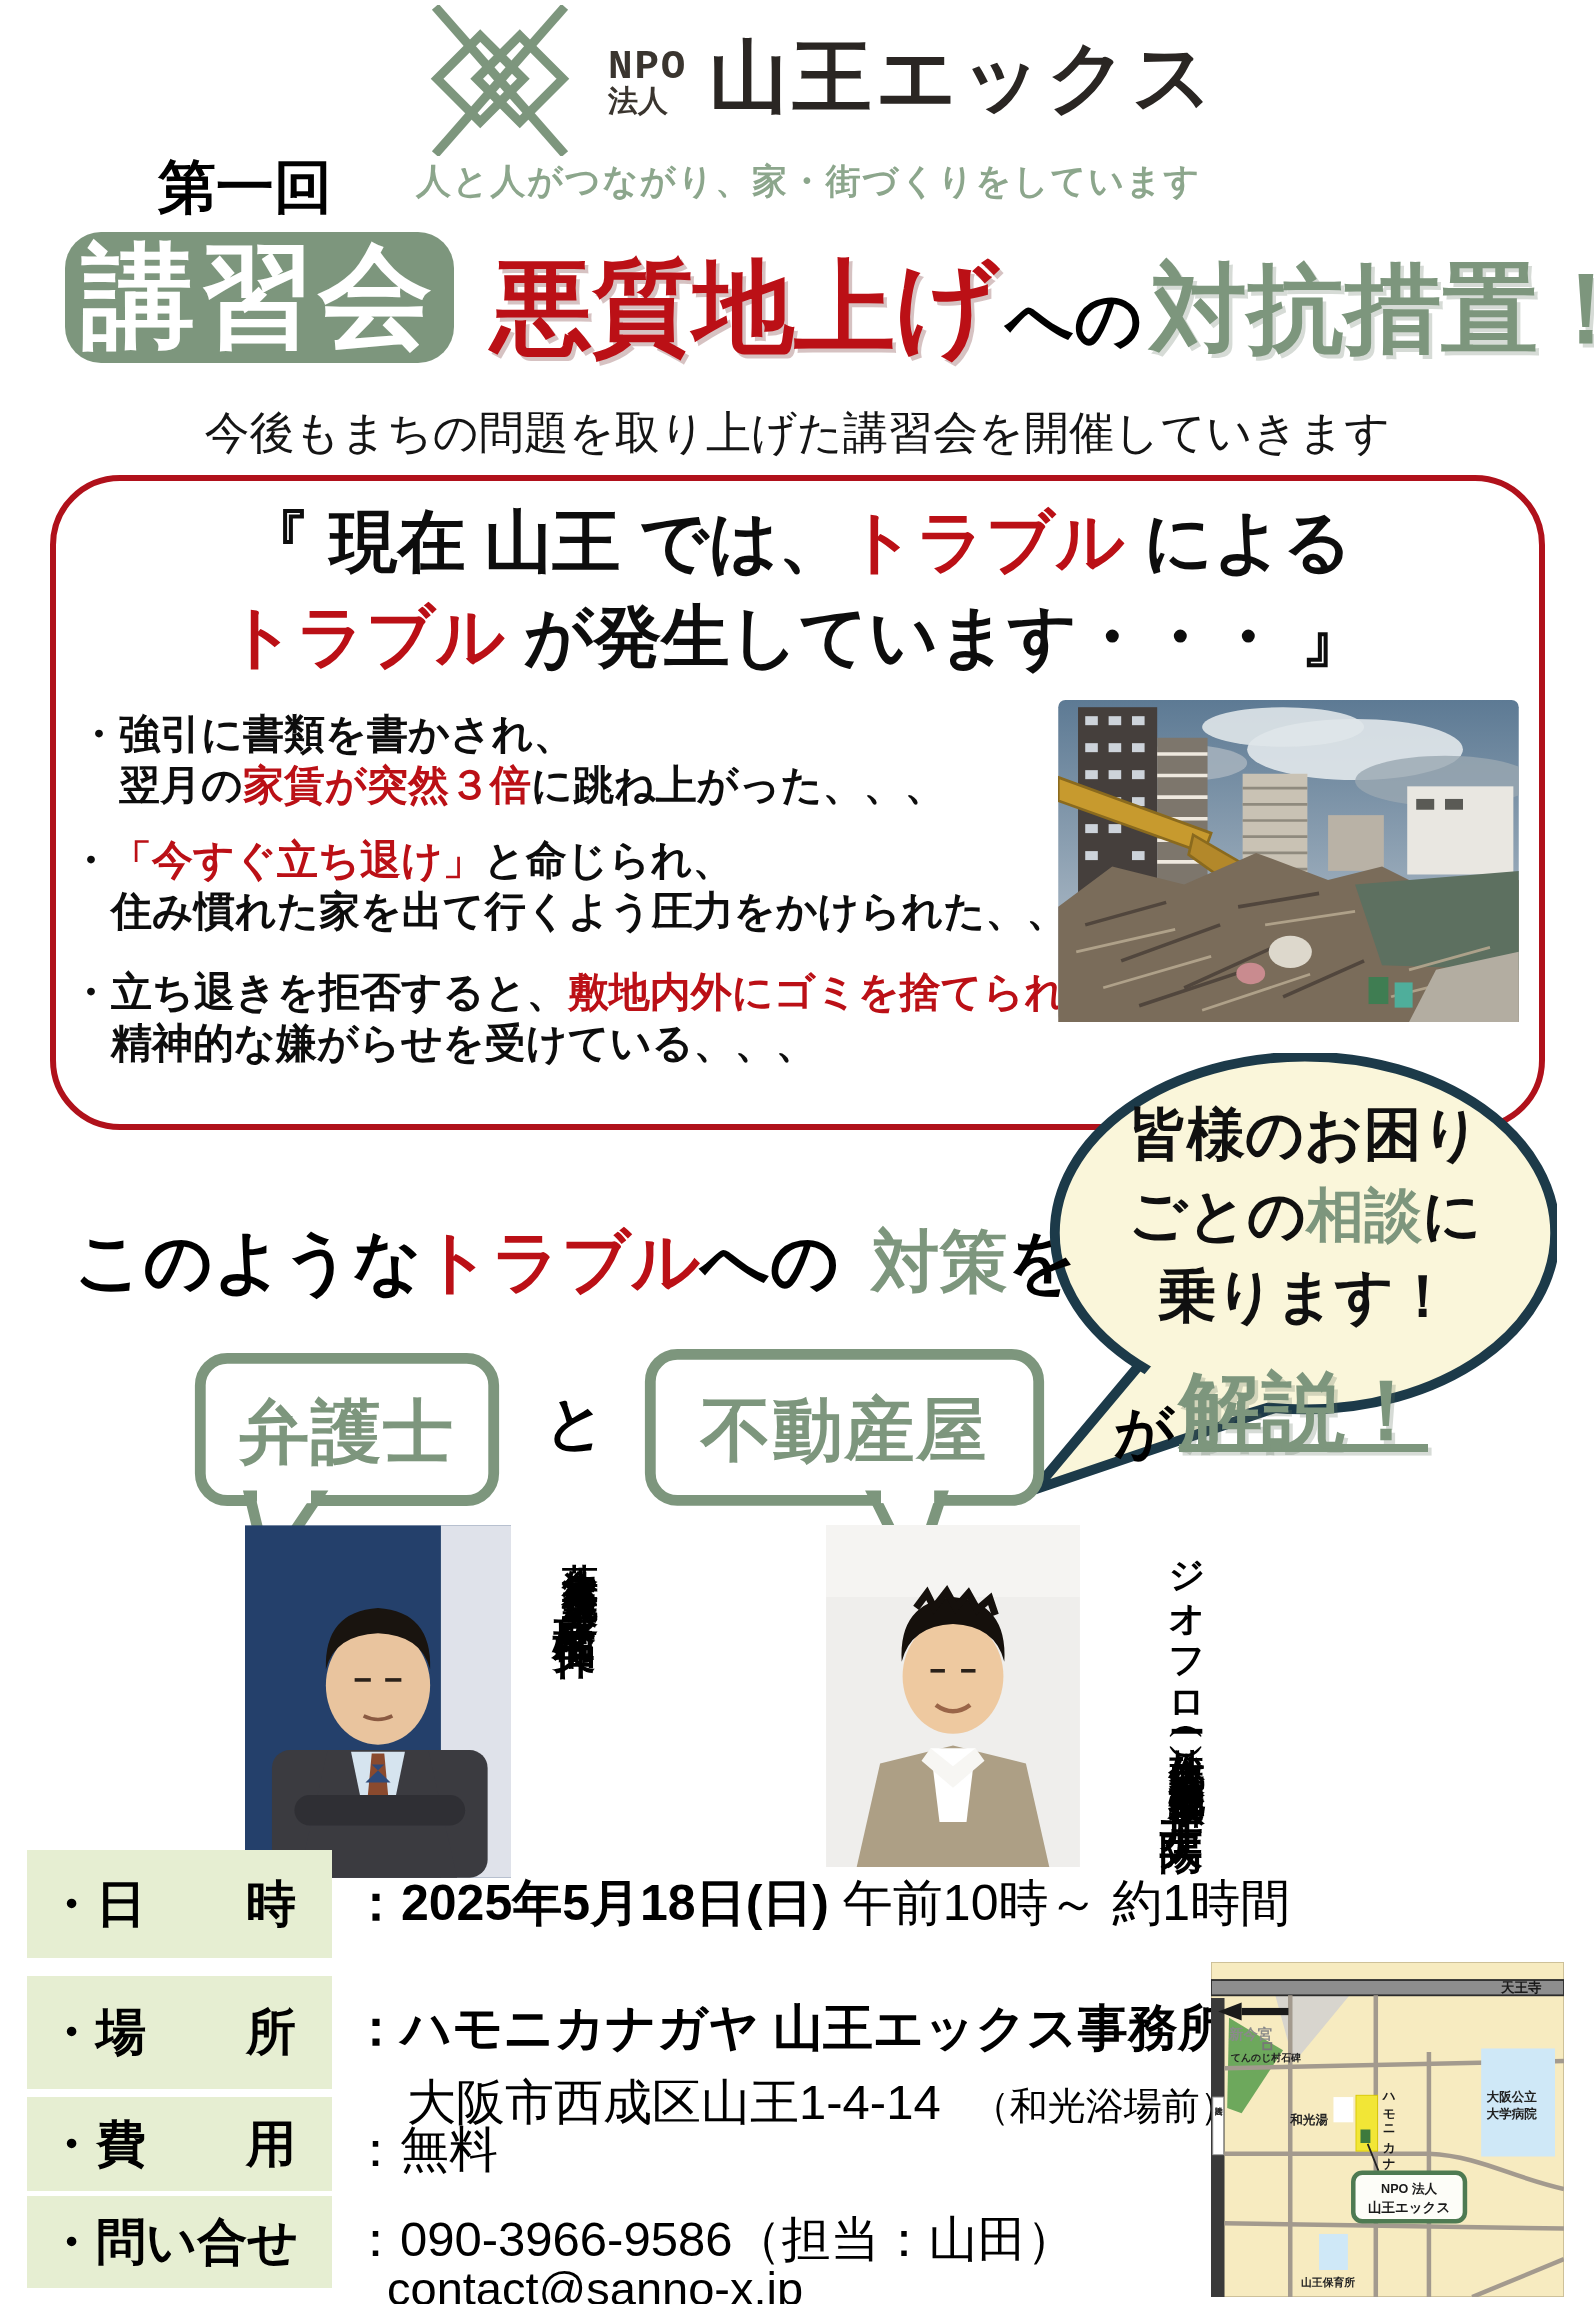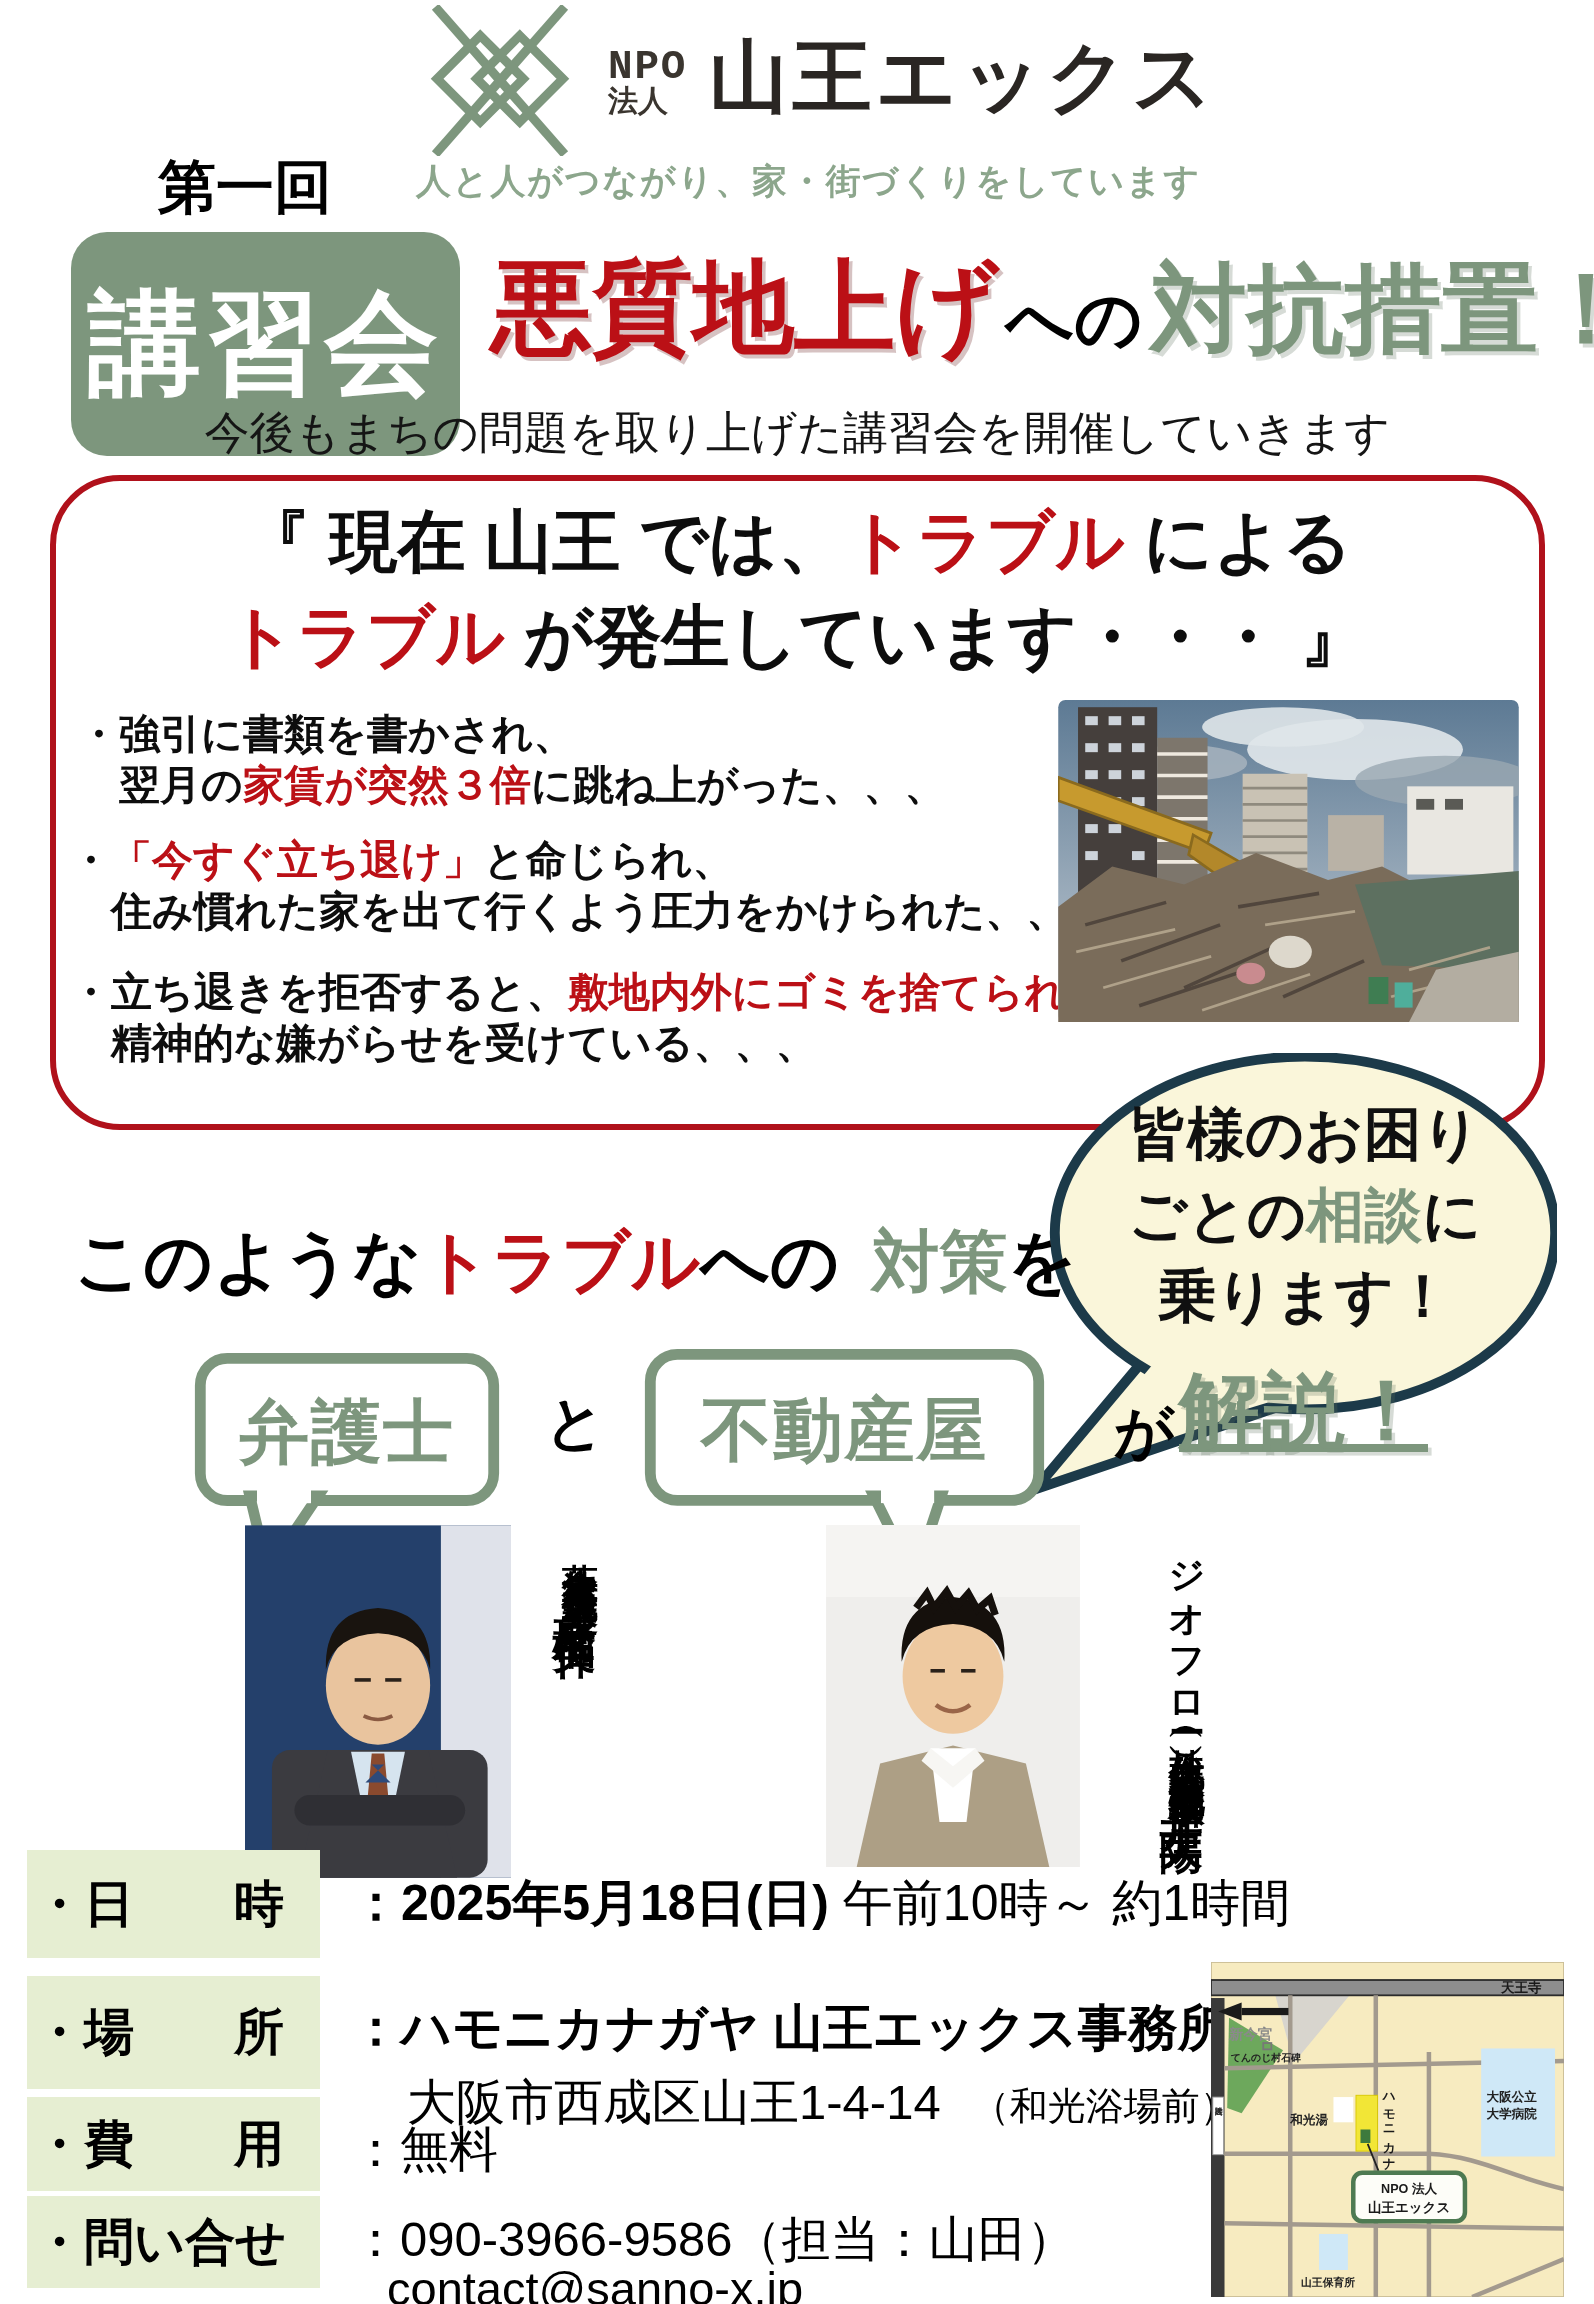--- a/index.html
+++ b/index.html
@@ -36,21 +36,21 @@
   
   .bubble-label{position:absolute;width:100%;text-align:center;font-size:70px;font-weight:800;color:#7d967d;letter-spacing:1.8px;}
   .conj{font-size:59px;font-weight:800;color:#000;}
   .explain{font-size:83px;font-weight:800;color:#7d967d;text-shadow:3.6px 3.6px 0 rgba(90,110,90,.25);text-decoration:underline;}
   
   .vnames{writing-mode:vertical-rl;text-orientation:upright;display:flex;}
   .vnames span{display:block;margin:0 8px;font-weight:700;color:#000;}
   .vnames .vtitle{font-size:36px;letter-spacing:3.6px;}
   .vnames .vname{font-size:43px;letter-spacing:9px;}
   
-  .ilabel{background:#e6eed2;display:flex;align-items:center;padding-left:7px;
+  .ilabel{background:#e6eed2;display:flex;align-items:center;padding-left:19px;
           font-size:50px;font-weight:800;color:#000;}
   .ival{font-size:50px;color:#000;}
   .ival .strong{font-weight:800;}
   .ival .light{font-weight:500;}
   .ival .note{font-size:38px;font-weight:500;}
   .email{font-size:47px;font-weight:500;color:#000;}
   svg text{font-family:"Liberation Sans",sans-serif;}
 </style>
 </head>
 <body>
@@ -66,21 +66,21 @@
     </g>
   </svg>
   <div class="abs logo-npo" style="left:608px;top:47px">
     <div class="npo">NPO</div>
     <div class="houjin">法人</div>
   </div>
   <div class="abs logo-name nowrap" style="left:709px;top:25px">山王エックス</div>
   <div class="abs tagline nowrap" style="left:416px;top:158px">人と人がつながり、家・街づくりをしています</div>
 
   <div class="abs edition" style="left:158px;top:149px">第一回</div>
-  <div class="abs badge" style="left:71px;top:232px;width:389px;height:224px">
+  <div class="abs badge" style="left:65px;top:232px;width:389px;height:131px">
     <span>講習会</span>
   </div>
   <div class="abs title-row nowrap" style="left:491px;top:241px">
     <span class="t-red">悪質地上げ</span>
     <span class="t-black">への</span>
     <span class="t-green">対抗措置！</span>
   </div>
   <div class="abs subtitle nowrap" style="left:0;top:403px">今後もまちの問題を取り上げた講習会を開催していきます</div>
 
   <div class="abs redbox" style="left:50px;top:475px;width:1483px;height:643px"></div>

